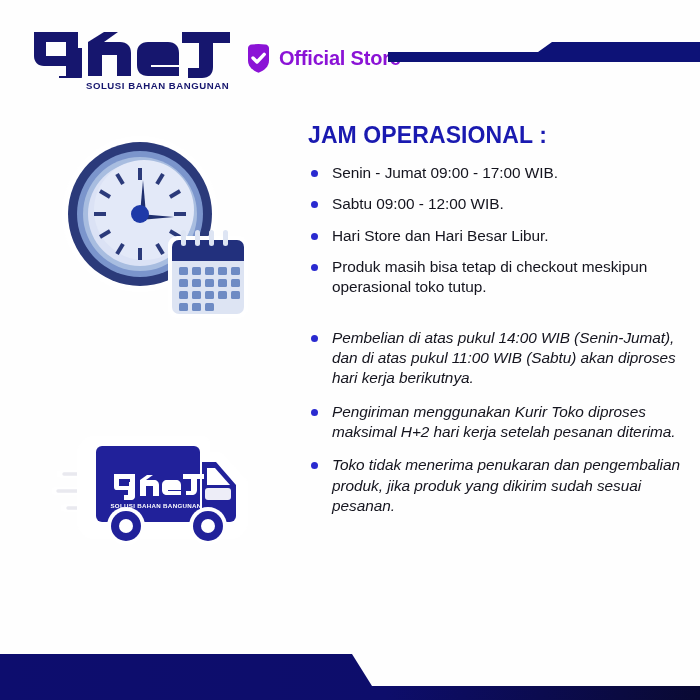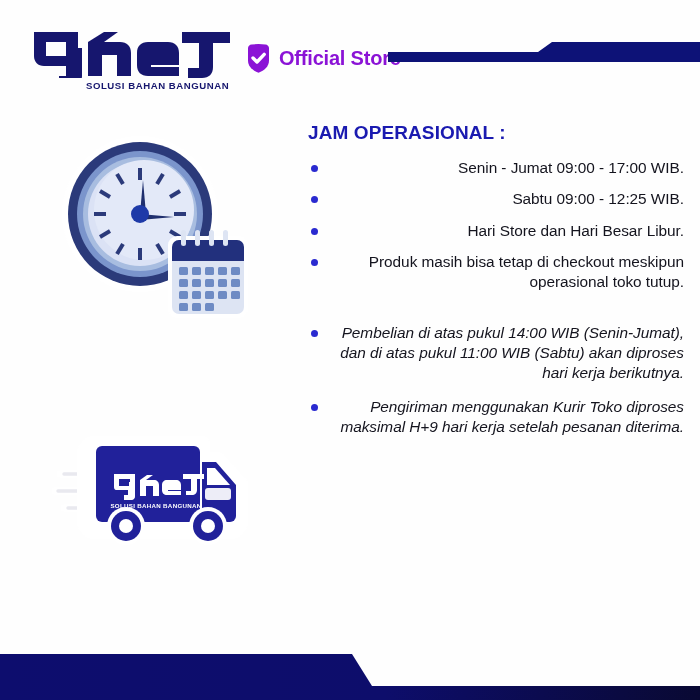--- a/index.html
+++ b/index.html
@@ -93,42 +93,41 @@
   }
 
   
   .content {
     position: absolute;
     left: 308px; top: 122px;
     width: 376px;
   }
 
   .section-title {
-    font-size: 19px;
+    font-size: 23px;
     font-weight: 700;
     color: #1a1ab0;
     letter-spacing: 0.1px;
     white-space: nowrap;
   }
   .section-title.first { margin-top: 0; }
 
   .bullet-list {
     list-style: none;
     margin-top: 14px;
   }
   .bullet-list li {
     position: relative;
     padding-left: 24px;
     margin-bottom: 11px;
     font-size: 15.4px;
     line-height: 1.32;
     color: #14141e;
     font-weight: 400;
     letter-spacing: -0.05px;
-    text-align: right;
   }
   .bullet-list li:last-child { margin-bottom: 15px; }
   .bullet-list li .dot {
     position: absolute;
     left: 3px; top: 7px;
     width: 7px; height: 7px;
     border-radius: 50%;
     background: #2a2ad0;
   }
 
@@ -293,42 +292,46 @@
 
     <div>
       <div class="section-title first">JAM OPERASIONAL :</div>
       <ul class="bullet-list">
         <li>
           <span class="dot"></span>
           <span>Senin - Jumat 09:00 - 17:00 WIB.</span>
         </li>
         <li>
           <span class="dot"></span>
-          <span>Sabtu 09:00 - 12:25 WIB.</span>
+          <span>Sabtu 09:00 - 12:00 WIB.</span>
         </li>
         <li>
           <span class="dot"></span>
           <span>Hari Store dan Hari Besar Libur.</span>
         </li>
         <li>
           <span class="dot"></span>
           <span>Produk masih bisa tetap di checkout meskipun operasional toko tutup.</span>
         </li>
       </ul>
     </div>
 
     <div class="section-pengiriman">
       <ul class="bullet-list">
         <li>
           <span class="dot"></span>
           <span>Pembelian di atas pukul 14:00 WIB (Senin-Jumat), dan di atas pukul 11:00 WIB (Sabtu) akan diproses hari kerja berikutnya.</span>
         </li>
         <li>
           <span class="dot"></span>
-          <span>Pengiriman menggunakan Kurir Toko diproses maksimal H+9 hari kerja setelah pesanan diterima.</span>
+          <span>Pengiriman menggunakan Kurir Toko diproses maksimal H+2 hari kerja setelah pesanan diterima.</span>
+        </li>
+        <li>
+          <span class="dot"></span>
+          <span>Toko tidak menerima penukaran dan pengembalian produk, jika produk yang dikirim sudah sesuai pesanan.</span>
         </li>
       </ul>
     </div>
   </div>
 
   <svg class="footer" viewBox="0 0 700 54" preserveAspectRatio="none">
     <defs>
       <linearGradient id="navyGrad" x1="0" y1="0" x2="1" y2="0">
         <stop offset="0" stop-color="#0d0d6e"></stop>
         <stop offset="0.55" stop-color="#0d0d6b"></stop>

